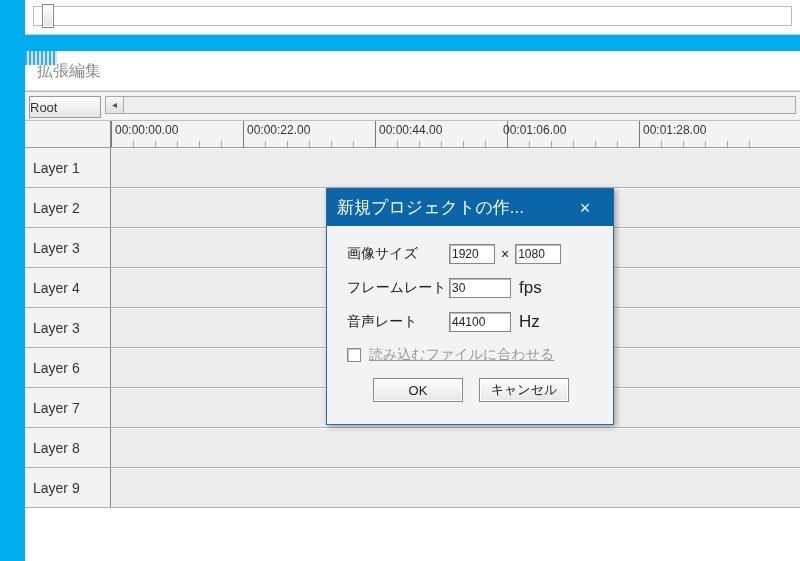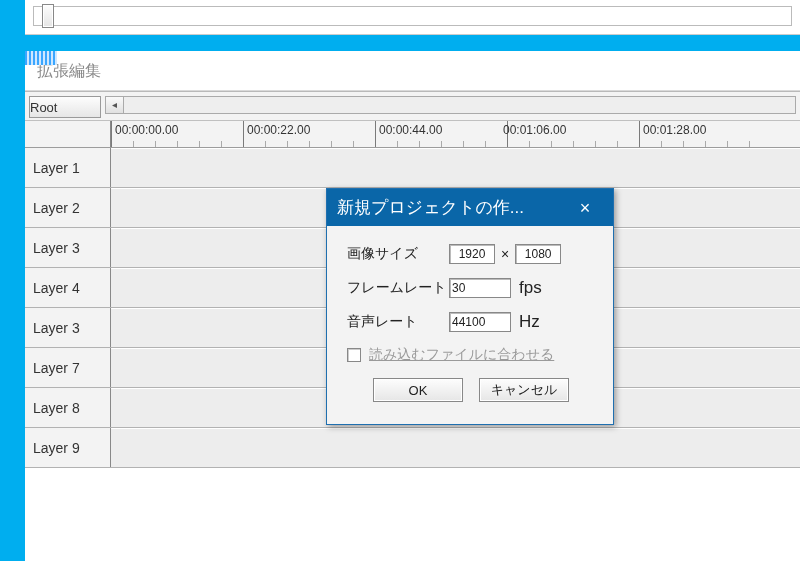--- a/index.html
+++ b/index.html
@@ -207,21 +207,21 @@
     width: 102px;
   }
   .dlg-input {
     width: 46px;
     height: 20px;
     border: 1px solid #888;
     background: #fff;
     box-shadow: inset 1px 1px 0 #bbb;
     font-size: 12px;
     color: #222;
-    text-align: center;
+    text-align: left;
     padding: 0 2px;
     font-family: inherit;
   }
   .dlg-input-w { width: 62px; }
   .dlg-x { margin: 0 6px; }
   .dlg-unit { margin-left: 8px; font-size: 17px; }
   .chk-row {
     display: flex;
     align-items: center;
     gap: 8px;
@@ -334,20 +334,24 @@
         </div>
         <div class="layer-row">
           <div class="layer-label">Layer 4</div>
           <div class="layer-track"></div>
         </div>
         <div class="layer-row">
           <div class="layer-label">Layer 3</div>
           <div class="layer-track"></div>
         </div>
         <div class="layer-row">
+          <div class="layer-label">Layer 6</div>
+          <div class="layer-track"></div>
+        </div>
+        <div class="layer-row">
           <div class="layer-label">Layer 7</div>
           <div class="layer-track"></div>
         </div>
         <div class="layer-row">
           <div class="layer-label">Layer 8</div>
           <div class="layer-track"></div>
         </div>
         <div class="layer-row">
           <div class="layer-label">Layer 9</div>
           <div class="layer-track"></div>

